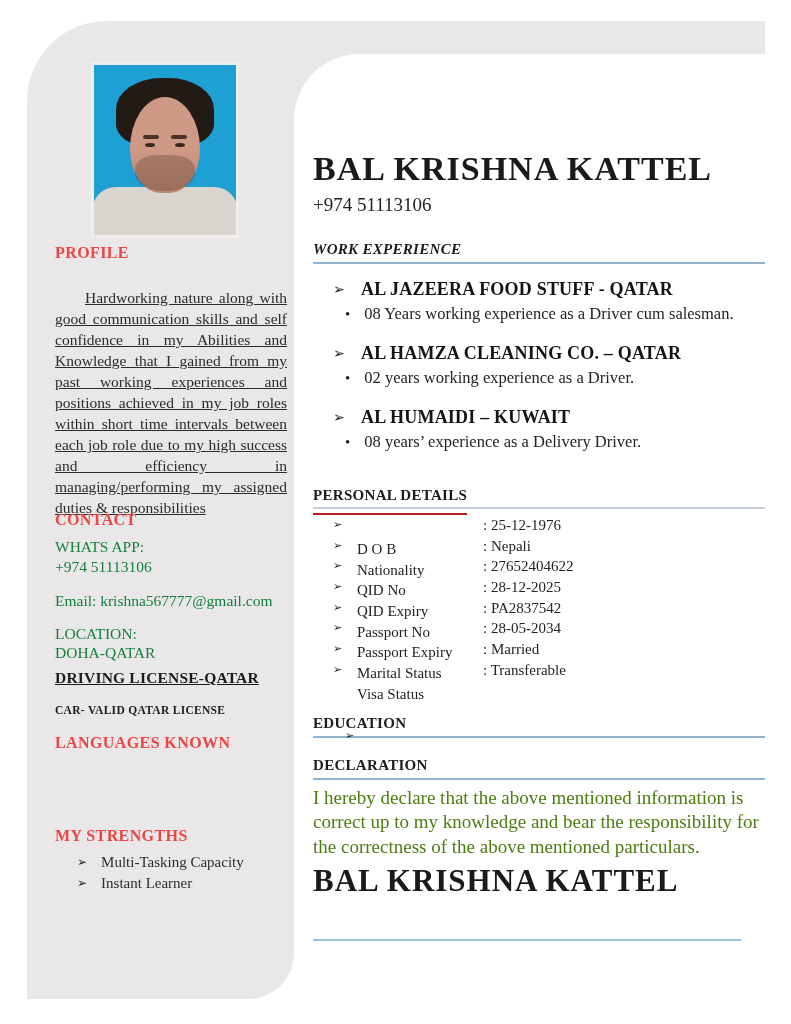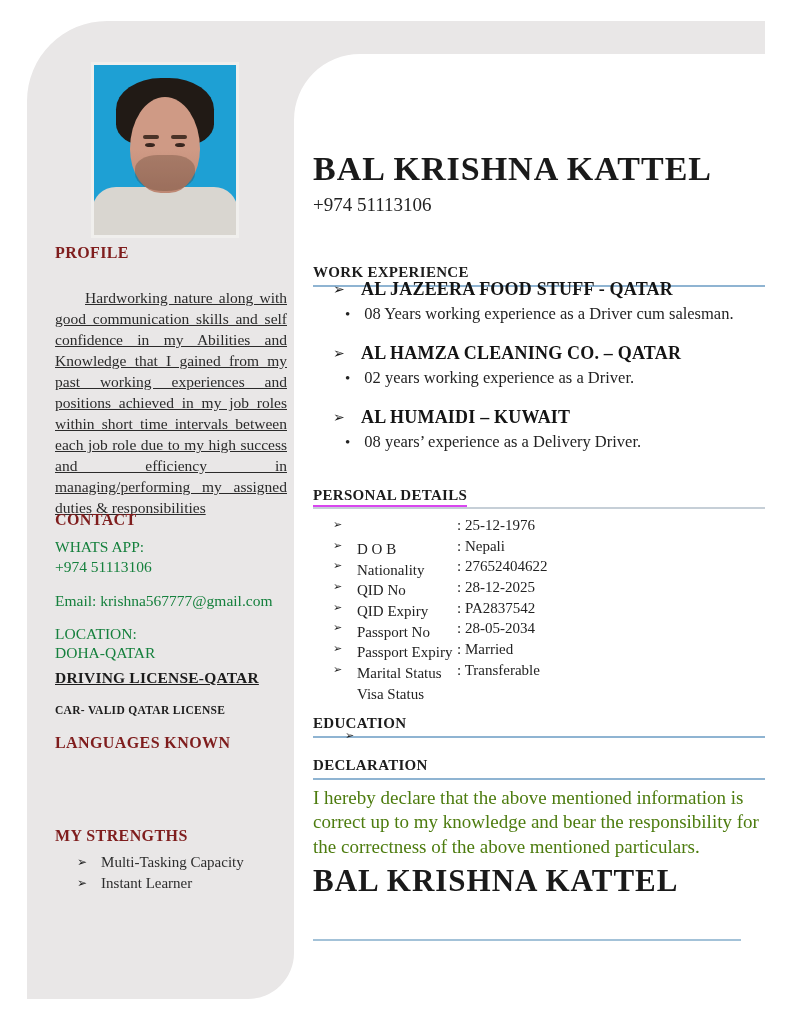--- a/index.html
+++ b/index.html
@@ -46,55 +46,55 @@
   }
   #photo .shirt {
     position: absolute; left: 50%; transform: translateX(-50%);
     bottom: -2px; width: 146px; height: 50px; background: #d9d6d0;
     border-radius: 24px 24px 0 0; z-index: 2;
   }
 
   
   .sb { position: absolute; left: 55px; width: 232px; }
   .sb-head {
-    font-weight: bold; font-size: 16px; color: #7f1d1d; letter-spacing: 0.4px;
+    font-weight: bold; font-size: 16px; color: #ef4444; letter-spacing: 0.4px;
   }
   #profile-text {
     top: 287px; font-size: 15.5px; line-height: 21px; text-align: justify;
     text-indent: 30px; color: #2b2b2b; text-decoration: underline;
   }
   .sb-line { font-size: 15.5px; line-height: 20px; color: #15803d; }
   #driving-head { top: 669px; font-weight: bold; font-size: 15.5px; text-decoration: underline; color: #1c1c1c; letter-spacing: 0.2px; }
   #car-line { top: 704px; font-weight: bold; font-size: 11.5px; color: #1c1c1c; letter-spacing: 0.3px; }
   #languages-list div { font-size: 15.5px; line-height: 19px; }
   .sb-bullet-row { display: flex; font-size: 15px; line-height: 21px; padding-left: 22px; }
   .arrow-bullet { font-family: "DejaVu Sans", sans-serif; font-size: 12px; margin-right: 14px; color: #1c1c1c; }
 
   
   .mn { position: absolute; left: 313px; width: 452px; }
   #name { top: 150px; font-size: 34px; font-weight: bold; color: #1a1a1a; letter-spacing: 1px; white-space: nowrap; }
   #phone { top: 194px; font-size: 19px; color: #222; }
   .sec-head {
     font-weight: bold; font-size: 15px; color: #1c1c1c; letter-spacing: 0.3px;
     padding-bottom: 4px; border-bottom: 2px solid #8fb4d2;
   }
-  #we-head { top: 264px; }
+  #we-head { top: 241px; font-style: italic; }
   #jobs { top: 277px; }
   .job { margin-bottom: 17px; }
   .job-company { display: flex; font-size: 18px; font-weight: bold; color: #141414; padding-left: 20px; line-height: 24px; letter-spacing: 0.2px; }
   .job-company .arrow-bullet { font-size: 14px; line-height: 24px; margin-right: 16px; }
   .job-detail { display: flex; font-size: 16.5px; line-height: 20px; padding-left: 32px; margin-top: 3px; color: #232323; }
   .dot-bullet { font-size: 15px; margin-right: 14px; line-height: 20px; }
   #pd-head-wrap { top: 486px; border-bottom: 2px solid #c6cfd7; padding-bottom: 3px; }
-  #pd-head-wrap span { font-weight: bold; font-size: 15px; color: #1c1c1c; letter-spacing: 0.3px; border-bottom: 2px solid #d946ef; padding-bottom: 2px; }
+  #pd-head-wrap span { font-weight: bold; font-size: 15px; color: #1c1c1c; letter-spacing: 0.3px; border-bottom: 2px solid #b91c1c; padding-bottom: 10px; }
   #pd-rows { top: 515px; }
   .pd-row { display: flex; height: 20.7px; font-size: 15px; color: #232323; padding-left: 20px; }
   .pd-row .arrow-bullet { width: 24px; margin-right: 0; font-size: 11px; line-height: 20.7px; }
   .pd-label { width: 100px; line-height: 20.7px; margin-top: 24px; }
-  .pd-value { line-height: 20.7px; }
+  .pd-value { line-height: 20.7px; margin-left: 26px; }
   #edu-head { top: 715px; }
   #edu-item { top: 726px; display: flex; font-size: 15.5px; padding-left: 32px; color: #232323; }
   #edu-item .arrow-bullet { font-size: 11px; line-height: 19px; margin-right: 12px; }
   #decl-head { top: 757px; }
   #decl-text { top: 786px; font-size: 19px; line-height: 24.3px; color: #4d7c0f; }
   #signature { top: 863px; font-size: 31px; font-weight: bold; color: #1a1a1a; letter-spacing: 1px; white-space: nowrap; }
   #bottom-line { position: absolute; left: 313px; top: 939px; width: 428px; border-top: 2px solid #a3c2d8; }
 </style>
 </head>
 <body>

